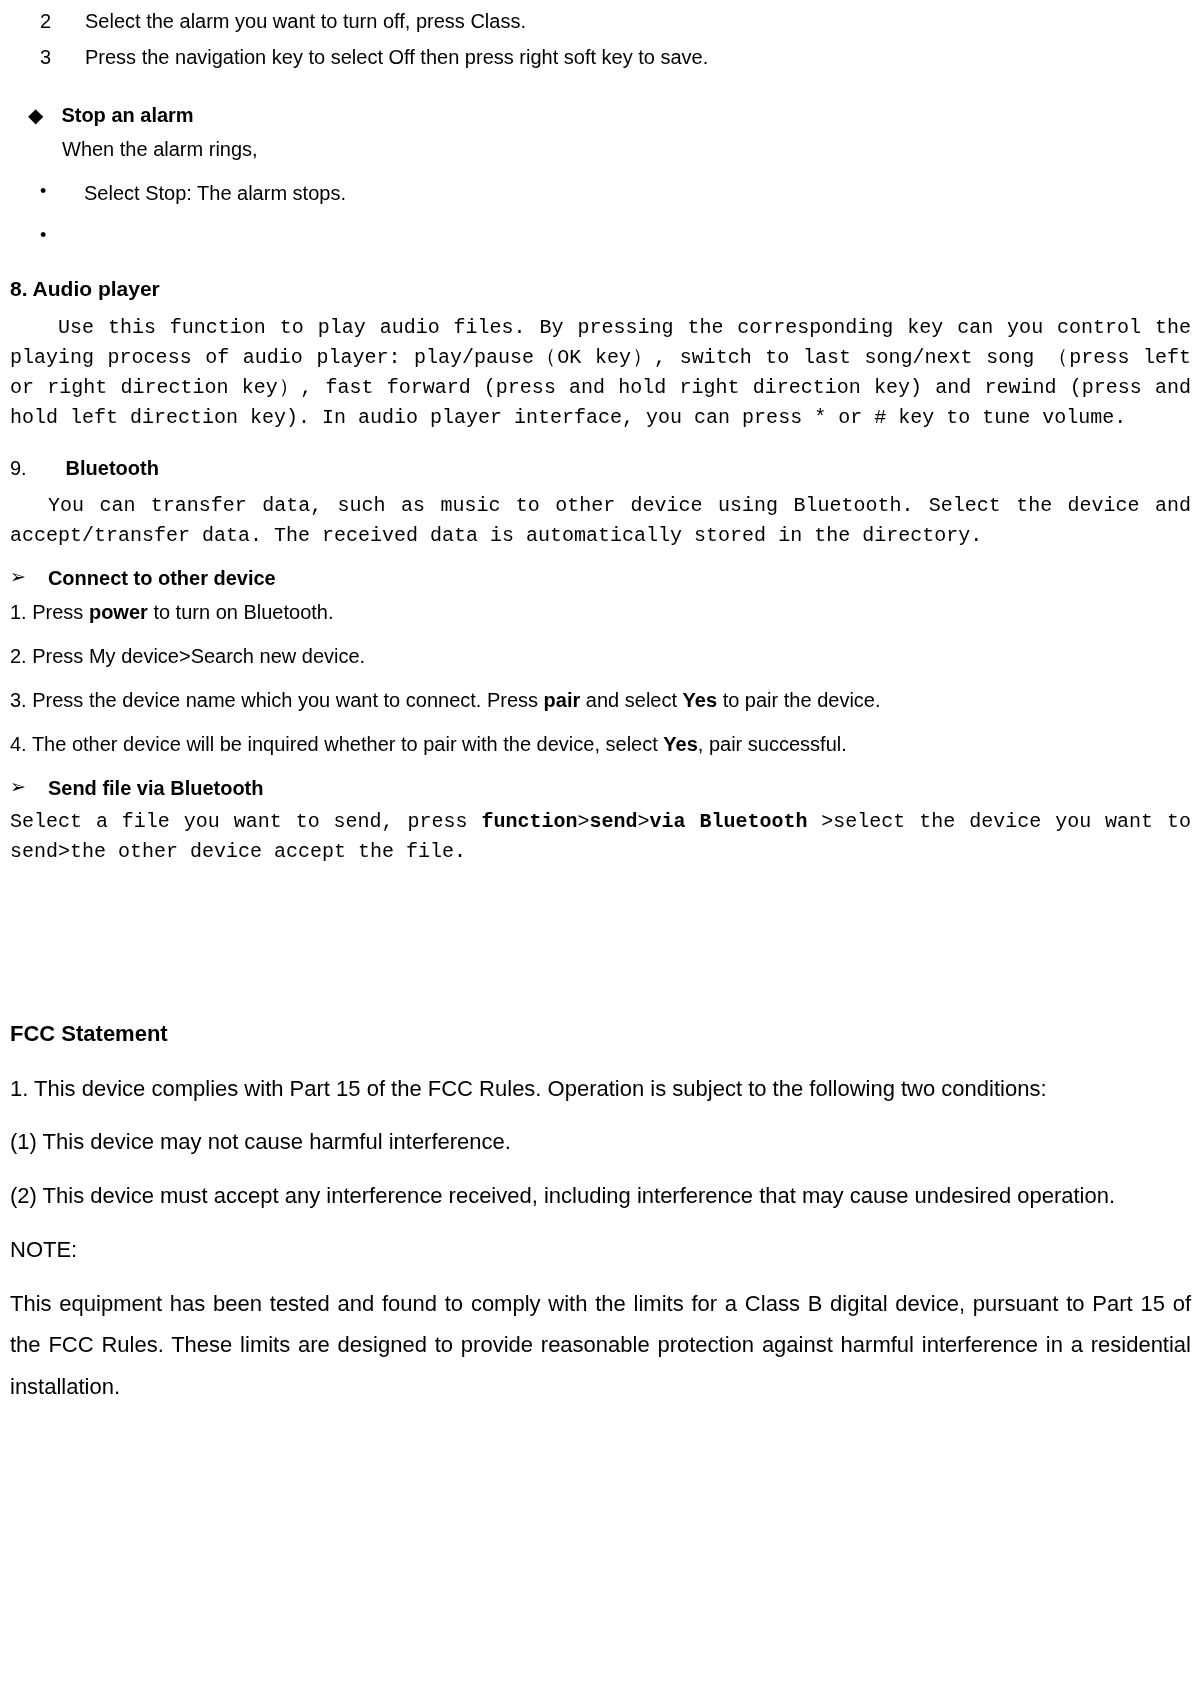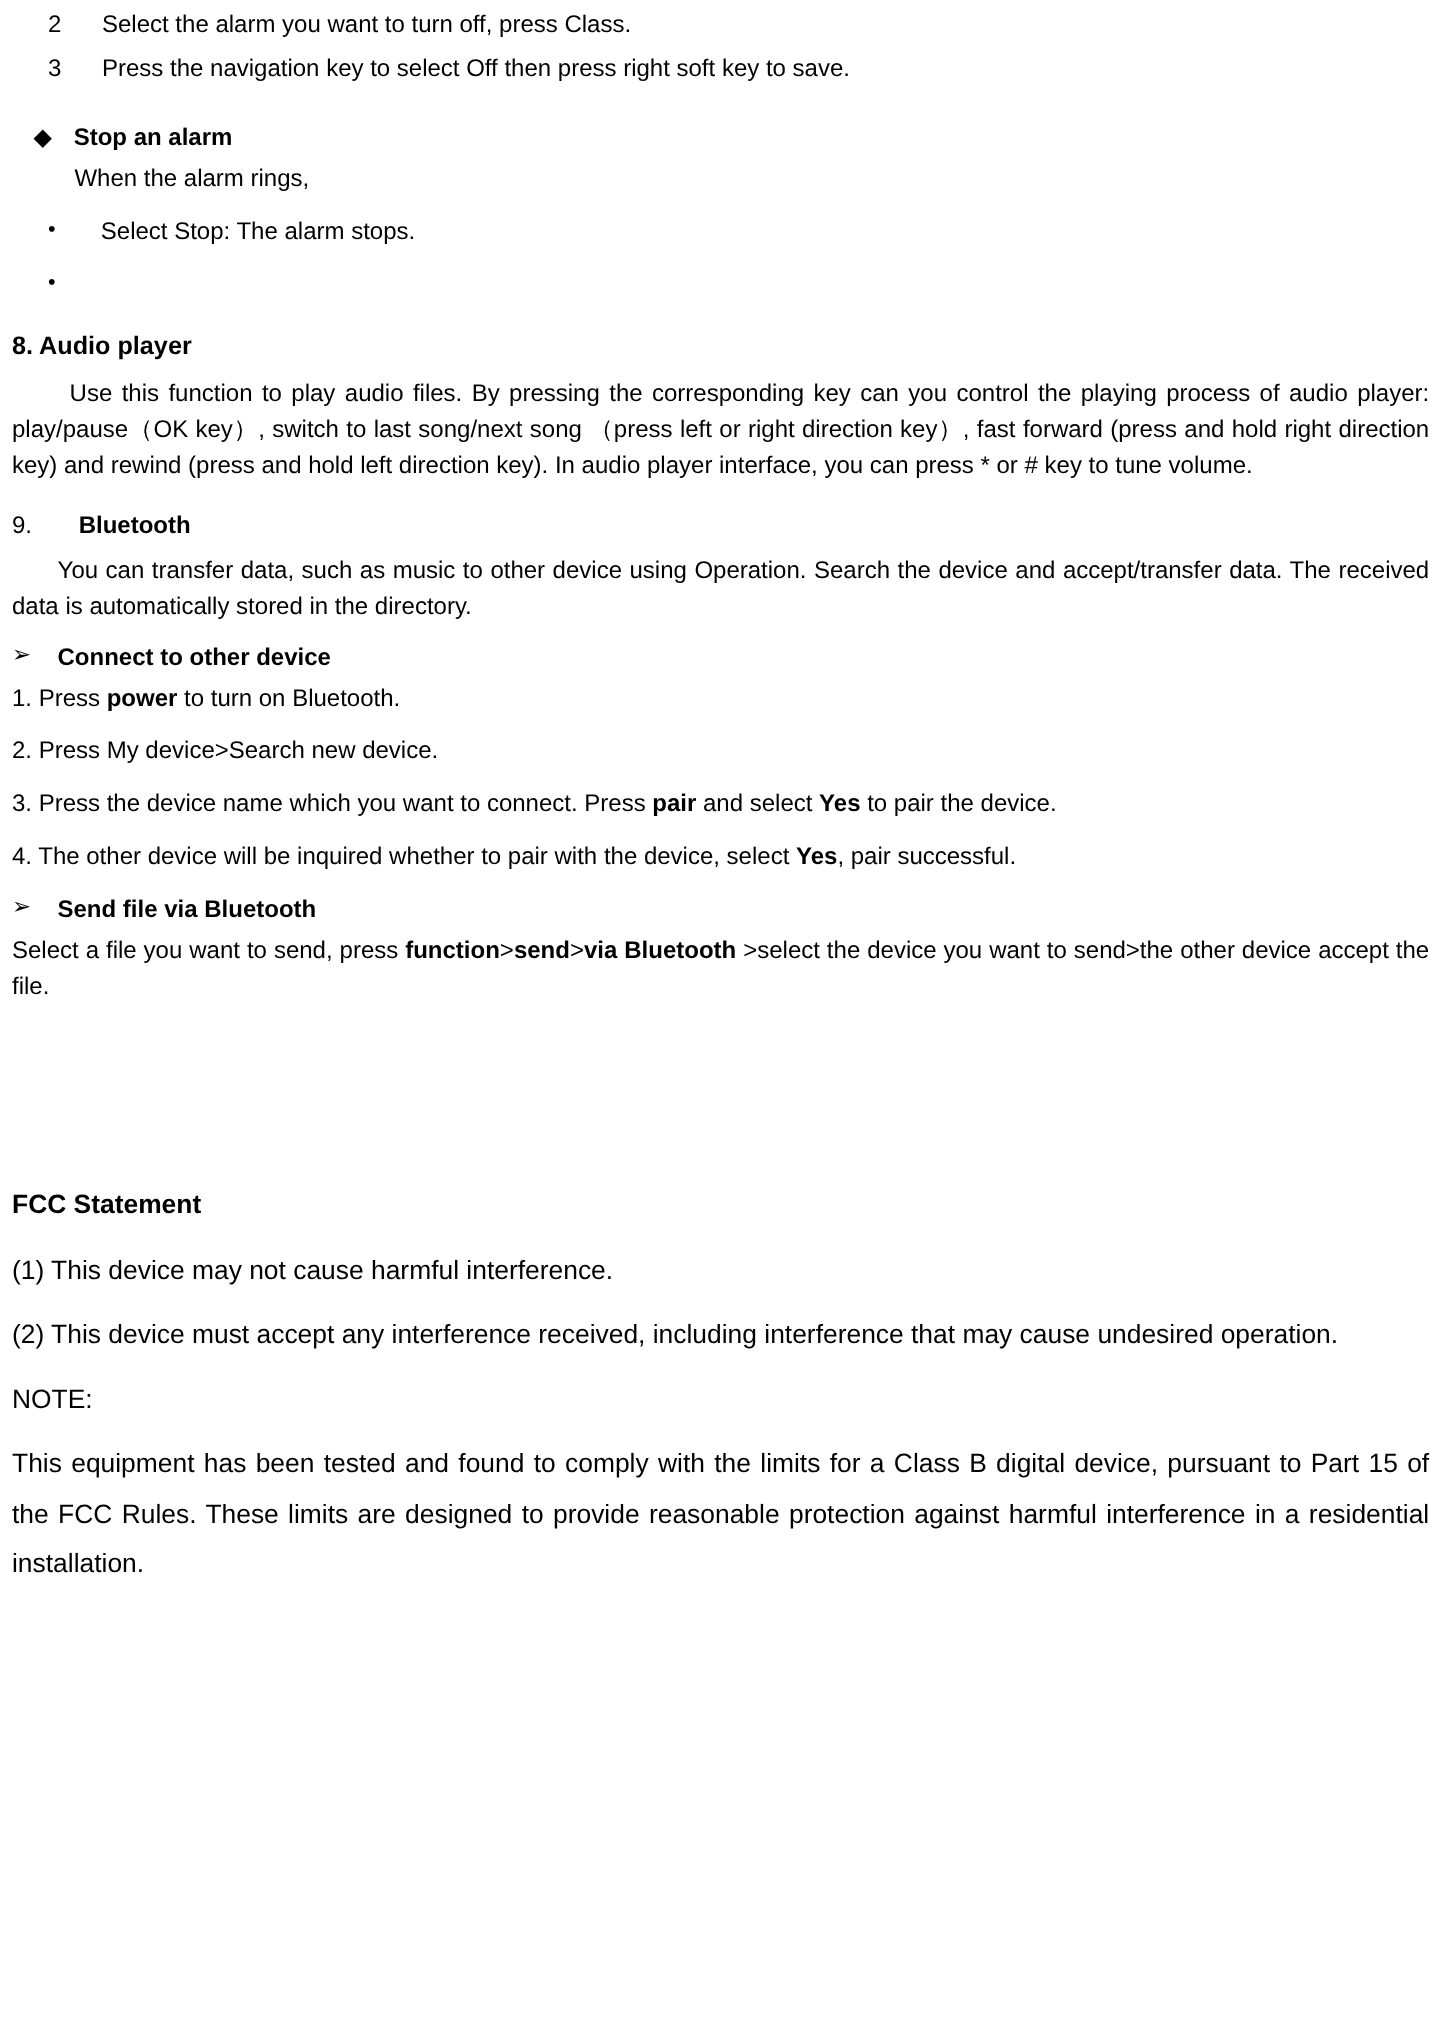--- a/index.html
+++ b/index.html
@@ -58,20 +58,21 @@
       font-size: 18px;
     }
     .section-heading {
       font-weight: bold;
       font-size: 21px;
       margin: 24px 0 8px 0;
     }
     .para {
       margin: 8px 0;
       text-align: justify;
+      font-family: Liberation Mono, monospace;
     }
     .num-heading-line {
       margin: 20px 0 6px 0;
     }
     .num-heading-num {
       display: inline-block;
       width: 50px;
     }
     .step-line {
       margin: 14px 0;
@@ -121,21 +122,21 @@
 <div class="section-heading">8. Audio player</div>
 <div class="para">
   <span style="display:inline-block; width:48px;"></span><span>Use this function to play audio files. By pressing the corresponding key can you control the playing process of audio player: play/pause（OK key）, switch to last song/next song （press left or right direction key）, fast forward (press and hold right direction key) and rewind (press and hold left direction key). In audio player interface, you can press * or # key to tune volume.</span>
 </div>
 
 <div class="num-heading-line">
   <span class="num-heading-num">9.</span>
   <span class="bold">Bluetooth</span>
 </div>
 <div class="para">
-  <span style="display:inline-block; width:38px;"></span><span>You can transfer data, such as music to other device using Operation. Search the device and accept/transfer data. The received data is automatically stored in the directory.</span>
+  <span style="display:inline-block; width:38px;"></span><span>You can transfer data, such as music to other device using Bluetooth. Select the device and accept/transfer data. The received data is automatically stored in the directory.</span>
 </div>
 
 <div class="chevron-item">
   <span class="chevron">➢</span>
   <span class="bold">Connect to other device</span>
 </div>
 
 <div class="step-line" style="margin-top:4px;">
   <span>1. Press </span><span class="bold">power</span><span> to turn on Bluetooth.</span>
 </div>
@@ -154,17 +155,18 @@
   <span class="chevron">➢</span>
   <span class="bold">Send file via Bluetooth</span>
 </div>
 
 <div class="para" style="margin-top:4px;">
   <span>Select a file you want to send, press </span><span class="bold">function</span><span>&gt;</span><span class="bold">send</span><span>&gt;</span><span class="bold">via Bluetooth</span><span> &gt;select the device you want to send&gt;the other device accept the file.</span>
 </div>
 
 <div class="fcc-section">
   <div class="fcc-title">FCC Statement</div>
+  <div class="fcc-line">1. This device complies with Part 15 of the FCC Rules. Operation is subject to the following two conditions:</div>
   <div class="fcc-line">(1) This device may not cause harmful interference.</div>
   <div class="fcc-line">(2) This device must accept any interference received, including interference that may cause undesired operation.</div>
   <div class="fcc-line">NOTE:</div>
   <div class="fcc-line">This equipment has been tested and found to comply with the limits for a Class B digital device, pursuant to Part 15 of the FCC Rules. These limits are designed to provide reasonable protection against harmful interference in a residential installation.</div>
 </div>
 
 </body></html>

